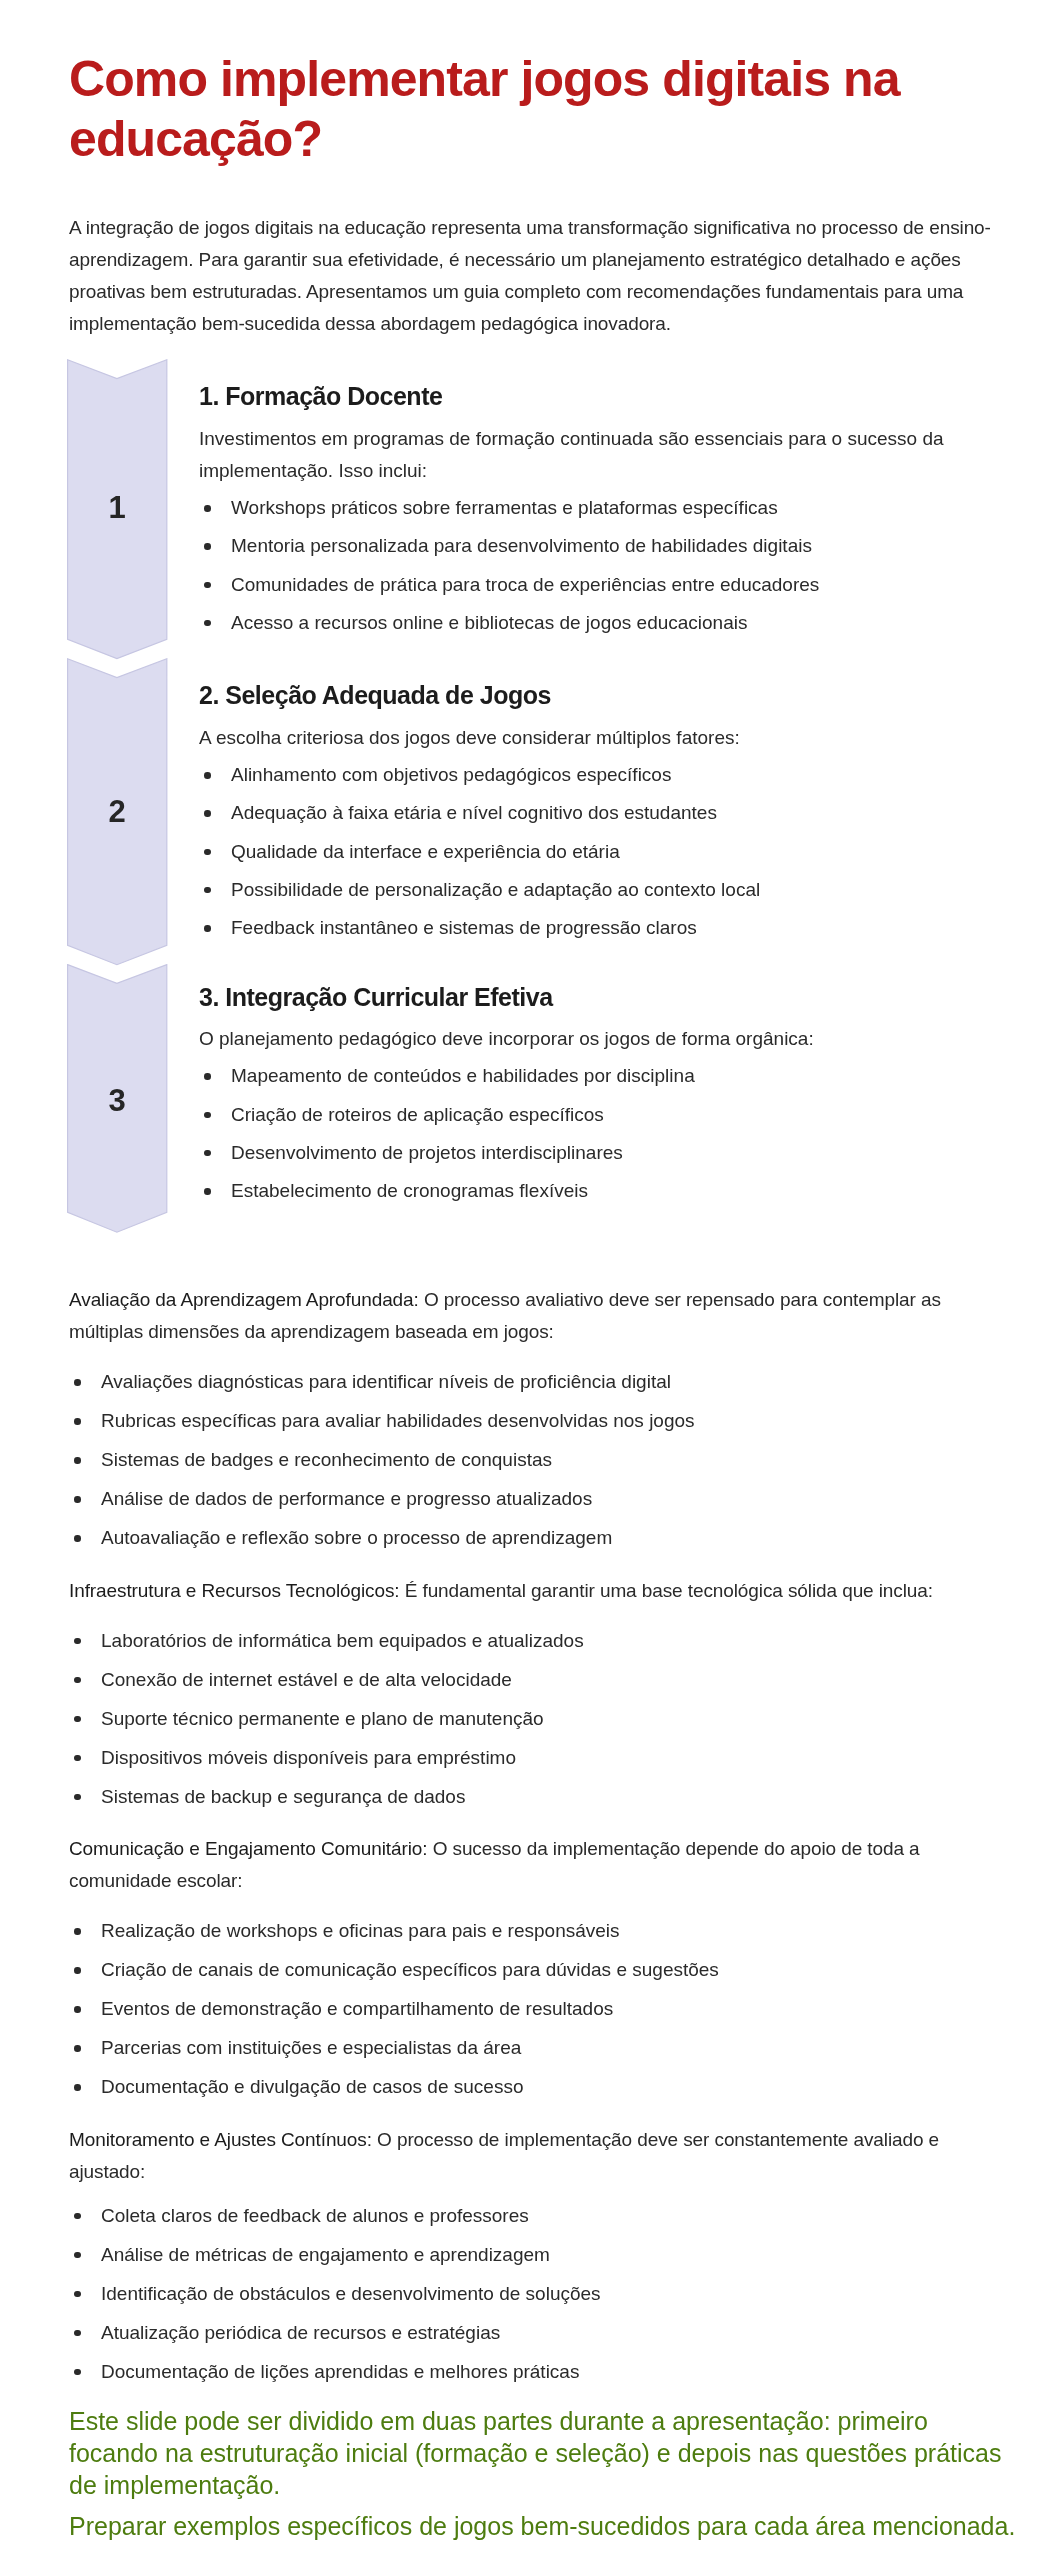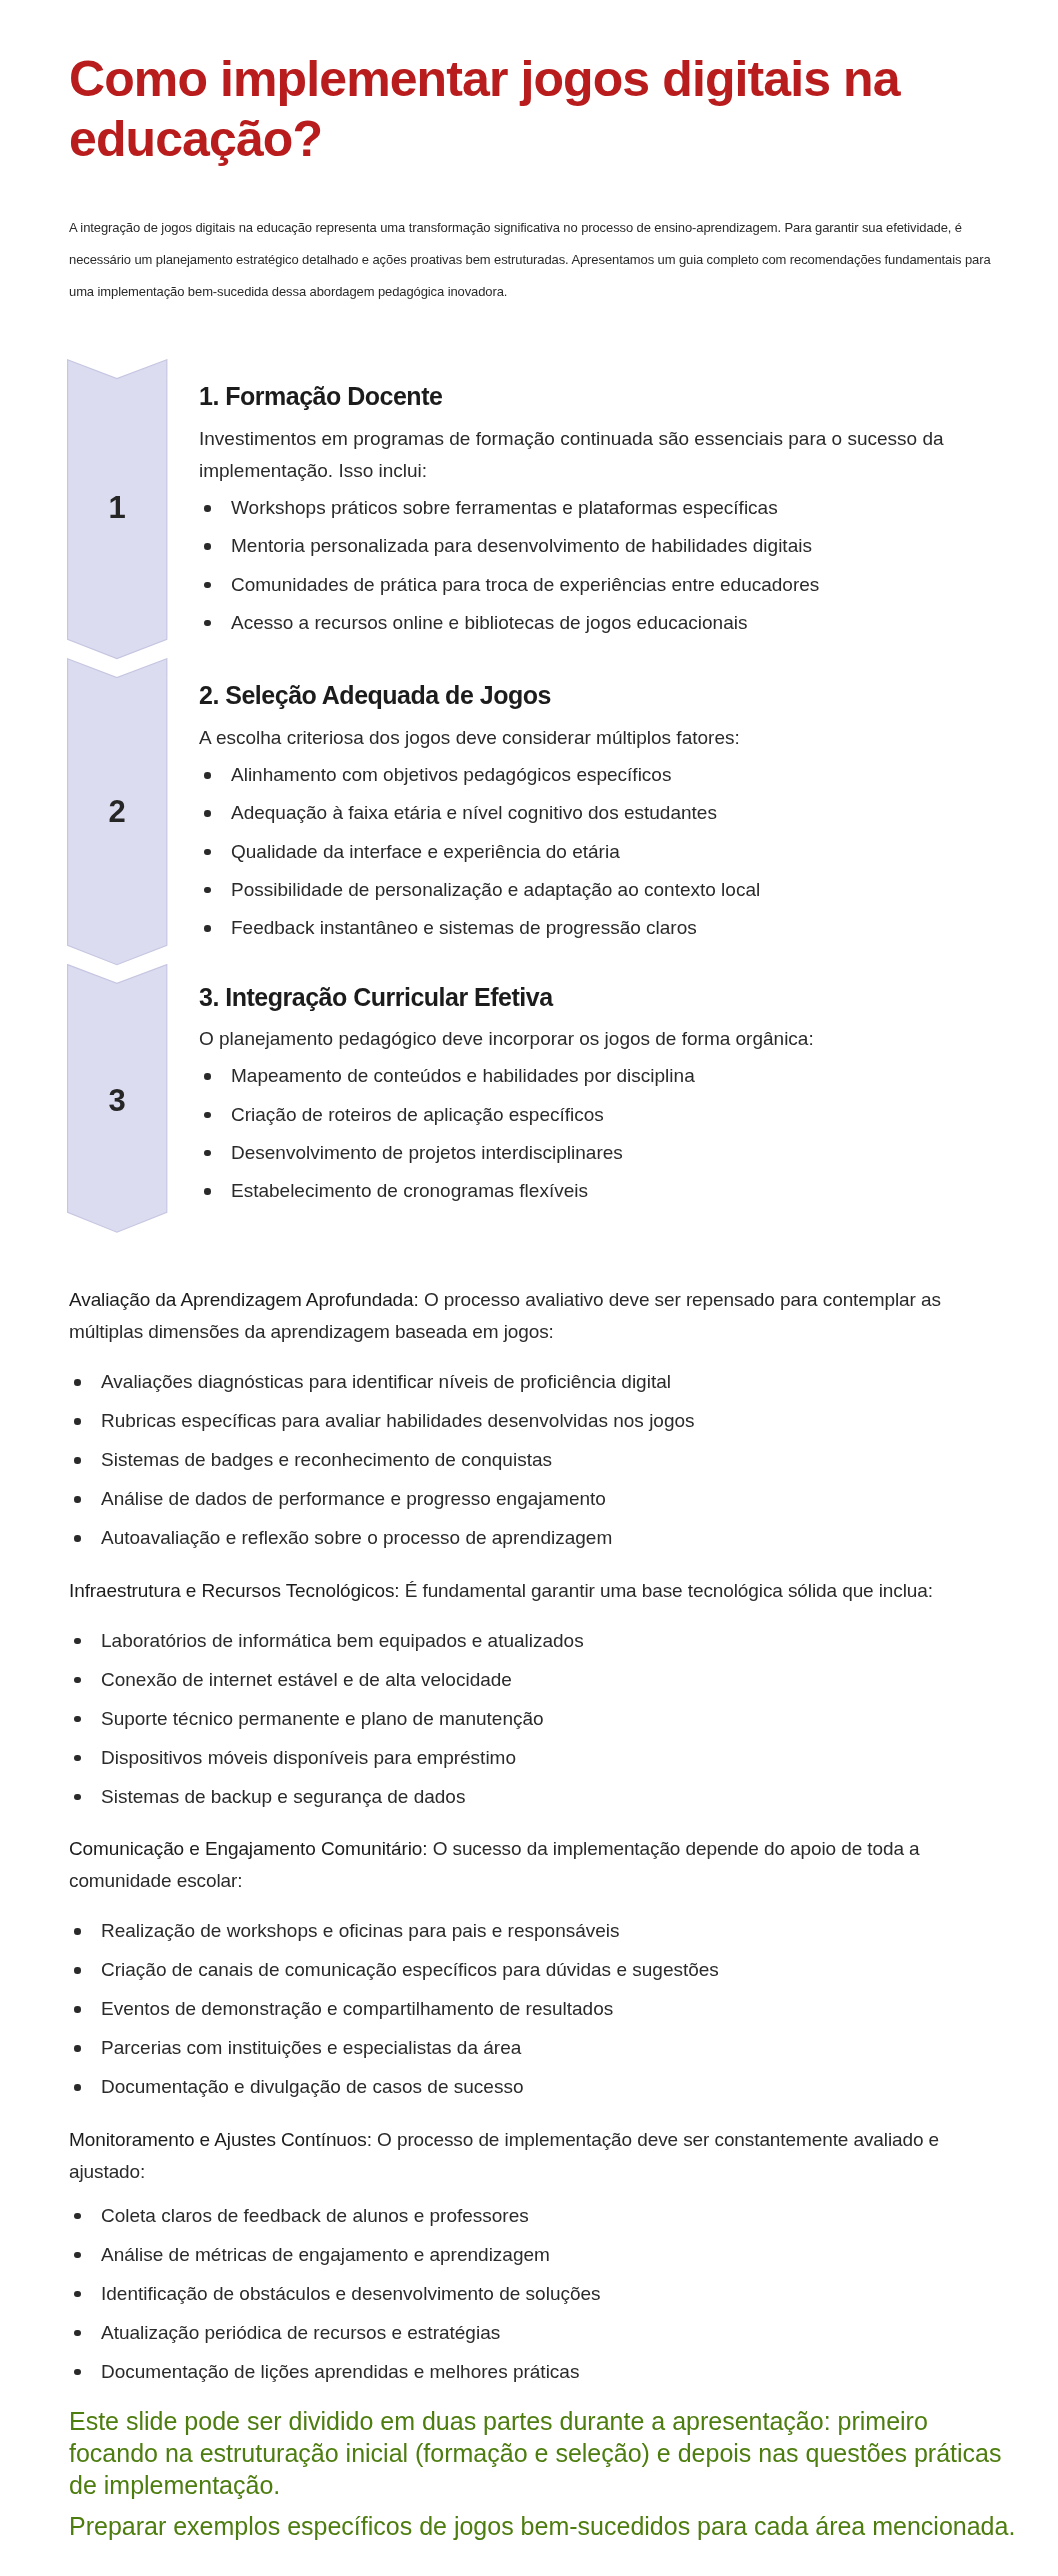--- a/index.html
+++ b/index.html
@@ -27,21 +27,21 @@
     line-height: 60px;
     font-weight: 700;
     color: #b91c1c;
     letter-spacing: -0.9px;
   }
   .intro {
     position: absolute;
     top: 212px;
     left: 0;
     width: 941px;
-    font-size: 13px;
+    font-size: 19px;
     line-height: 32px;
     margin: 0;
     color: #2a2a2a;
     letter-spacing: -0.1px;
   }
   .steps {
     position: absolute;
     left: -1.8px;
     top: 359px;
     width: 964px;
@@ -197,21 +197,21 @@
   </div>
 </div>
 
 <div class="sections">
   <div class="section">
     <p class="lead"><b>Avaliação da Aprendizagem Aprofundada:</b><span> O processo avaliativo deve ser repensado para contemplar as múltiplas dimensões da aprendizagem baseada em jogos:</span></p>
     <ul class="blist">
       <li><span class="dot"></span><span>Avaliações diagnósticas para identificar níveis de proficiência digital</span></li>
       <li><span class="dot"></span><span>Rubricas específicas para avaliar habilidades desenvolvidas nos jogos</span></li>
       <li><span class="dot"></span><span>Sistemas de badges e reconhecimento de conquistas</span></li>
-      <li><span class="dot"></span><span>Análise de dados de performance e progresso engajamento</span></li>
+      <li><span class="dot"></span><span>Análise de dados de performance e progresso atualizados</span></li>
       <li><span class="dot"></span><span>Autoavaliação e reflexão sobre o processo de aprendizagem</span></li>
     </ul>
   </div>
 
   <div class="section">
     <p class="lead"><b>Infraestrutura e Recursos Tecnológicos:</b><span> É fundamental garantir uma base tecnológica sólida que inclua:</span></p>
     <ul class="blist">
       <li><span class="dot"></span><span>Laboratórios de informática bem equipados e atualizados</span></li>
       <li><span class="dot"></span><span>Conexão de internet estável e de alta velocidade</span></li>
       <li><span class="dot"></span><span>Suporte técnico permanente e plano de manutenção</span></li>

